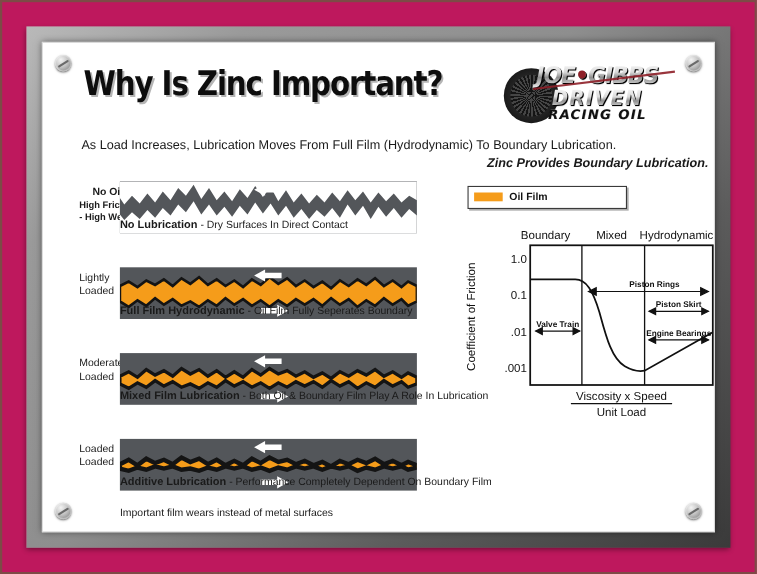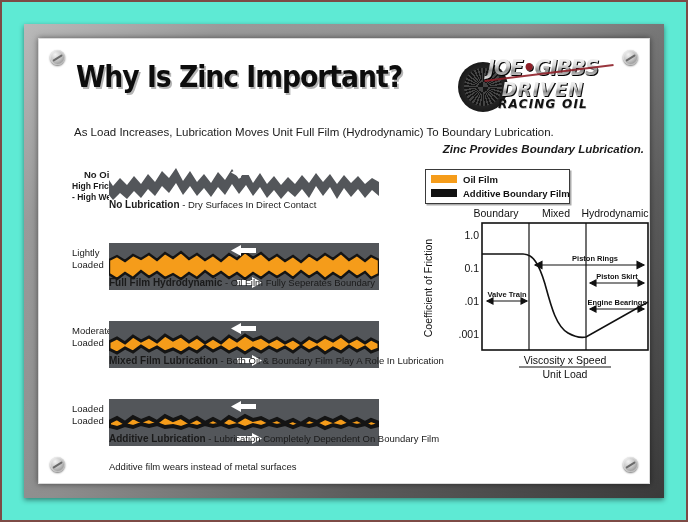--- a/index.html
+++ b/index.html
@@ -6,21 +6,21 @@
   html,body { width:688px; height:522px; }
   body {
     font-family:"Liberation Sans", sans-serif;
     background:#f1e7e4;
     overflow:hidden;
   }
 
   
   #slide {
     position:absolute; left:0; top:0; width:688px; height:522px;
-    background:#5eead4;
+    background:#be185d;
     border:2px solid #7d4b46;
   }
   .frame {
     position:absolute; left:22px; top:22px; right:22px; bottom:22px;
     background:linear-gradient(135deg,#b9b9b9 0%,#9a9a9a 18%,#8e8e8e 45%,#5c5c5c 72%,#3a3a3a 100%);
     padding:14px;
     box-shadow:0 2px 5px rgba(0,0,0,.45);
   }
   .frame-inner {
     position:relative; width:100%; height:100%;
@@ -161,32 +161,28 @@
         <div class="logo-disc"></div>
         <div class="logo-l1">
           <span>JOE</span><span class="accent">•</span><span>GIBBS</span>
         </div>
         <div class="logo-slash"></div>
         <div class="logo-l2">DRIVEN</div>
         <div class="logo-l3">RACING OIL</div>
       </div>
 
       <div id="intro">
-        <div class="l1">As Load Increases, Lubrication Moves Unit Full Film (Hydrodynamic) To Boundary Lubrication.</div>
+        <div class="l1">As Load Increases, Lubrication Moves From Full Film (Hydrodynamic) To Boundary Lubrication.</div>
         <div class="l2">Zinc Provides Boundary Lubrication.</div>
       </div>
 
       <div id="legend">
         <div class="legend-row">
           <span class="sw oil" style="background: rgb(245, 156, 26);"></span>
           <span>Oil Film</span>
-        </div>
-        <div class="legend-row">
-          <span class="sw add" style="background: rgb(17, 17, 17);"></span>
-          <span>Additive Boundary Film</span>
         </div>
       </div>
 
       <div id="diagram">
 
         <div class="block">
           <div class="blabel">
             <div class="strong">No Oil</div>
             <div class="sub">High Friction</div>
             <div class="sub">- High Wear</div>
@@ -255,23 +251,23 @@
             <svg viewBox="0 0 270 47" preserveAspectRatio="none">
               <path fill="#f59c1a" stroke="#141414" stroke-width="4" d="M0,23 L8,19 L16,24 L24,18 L32,22 L40,19 L48,23 L56,17 L64,21 L72,18 L80,23 L88,19 L96,24 L104,20 L112,24 L120,18 L128,22 L136,17 L144,21 L152,19 L160,23 L168,20 L176,24 L184,21 L192,25 L200,20 L208,23 L216,19 L224,22 L232,18 L240,23 L248,20 L256,24 L262,21 L270,24
                 L270,26 L262,28 L256,25 L248,27 L240,25 L232,28 L224,26 L216,29 L208,25 L200,27 L192,25 L184,28 L176,25 L168,27 L160,25 L152,28 L144,26 L136,29 L128,26 L120,28 L112,25 L104,27 L96,25 L88,28 L80,26 L72,29 L64,27 L56,28 L48,25 L40,27 L32,25 L24,28 L16,26 L8,29 L0,27 Z"></path>
               <g fill="#ffffff">
                 <polygon points="147,5 132,5 132,2 122,7.5 132,13 132,10 147,10"></polygon>
                 <polygon points="128,37 143,37 143,34 153,39.5 143,45 143,42 128,42"></polygon>
               </g>
             </svg>
           </div>
           <div class="caption">
-            <b>Additive Lubrication</b><span> - Lubrication Completely Dependent On Boundary Film</span>
-          </div>
-          <div class="caption2">Additive film wears instead of metal surfaces</div>
+            <b>Additive Lubrication</b><span> - Performance Completely Dependent On Boundary Film</span>
+          </div>
+          <div class="caption2">Important film wears instead of metal surfaces</div>
         </div>
 
       </div>
 
       <div id="chart">
         <svg viewBox="0 0 235 175" width="235" height="175">
 
           <text id="zone0" x="73" y="11" font-family="Liberation Sans, sans-serif" font-size="10.5" fill="#111" text-anchor="middle">Boundary</text>
           <text id="zone1" x="133" y="11" font-family="Liberation Sans, sans-serif" font-size="10.5" fill="#111" text-anchor="middle">Mixed</text>
           <text id="zone2" x="192" y="11" font-family="Liberation Sans, sans-serif" font-size="10.5" fill="#111" text-anchor="middle">Hydrodynamic</text>

